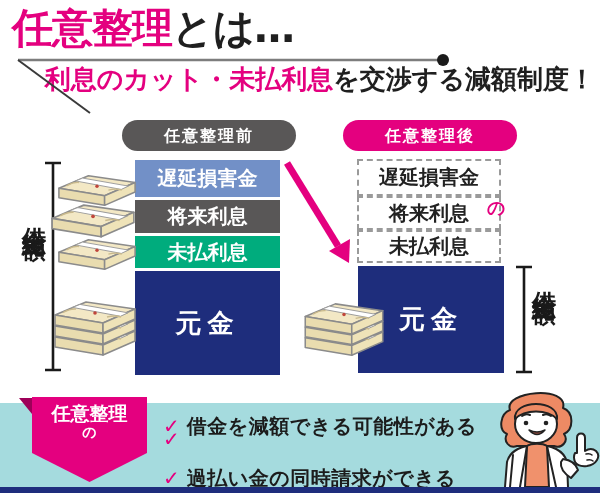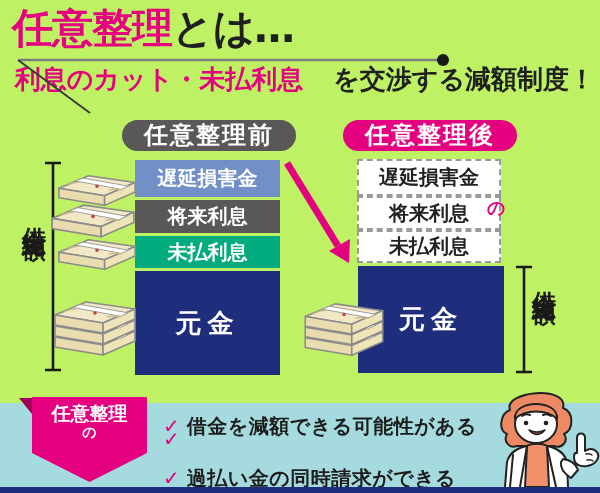--- a/index.html
+++ b/index.html
@@ -1,30 +1,30 @@
 <!DOCTYPE html>
 <html><head>
 <meta charset="utf-8">
 <style>
   html,body{margin:0;padding:0;background:#e9e9e9;}
   .canvas{
-    position:relative;width:600px;height:493px;background:#bef264;
+    position:relative;width:600px;height:493px;background:#ffffff;
     overflow:hidden;font-family:"DejaVu Sans",sans-serif;
     -webkit-font-smoothing:antialiased;
   }
   
   .title{position:absolute;left:12px;top:5px;white-space:nowrap;font-weight:800;font-size:41px;line-height:46px;letter-spacing:-1px;}
   .title .hl{color:#E4007F;}
   .title .rest{color:#1f1f1f;}
   .subtitle{position:absolute;right:5px;top:63px;white-space:nowrap;font-weight:800;font-size:26px;line-height:32px;}
   .subtitle .hl{color:#E4007F;}
-  .subtitle .rest{color:#1f1f1f;margin-left:30px;}
+  .subtitle .rest{color:#1f1f1f;}
   
   .badge{position:absolute;top:120px;width:174px;height:31px;border-radius:16px;
-    color:#fff;font-weight:800;font-size:24px;line-height:31px;text-align:center;letter-spacing:2px;}
+    color:#fff;font-weight:800;font-size:16px;line-height:31px;text-align:center;letter-spacing:2px;}
   .badge.before{left:122px;background:#595757;}
   .badge.after{left:343px;background:#E4007F;}
   
   .seg{position:absolute;left:135px;width:145px;color:#fff;font-weight:800;font-size:20px;text-align:center;}
   .seg1{top:160px;height:37px;line-height:37px;background:#7290C7;}
   .seg2{top:200px;height:33px;line-height:33px;background:#595757;}
   .seg3{top:236px;height:32px;line-height:32px;background:#00AC7D;}
   .seg4{top:271px;height:104px;line-height:104px;background:#1E2D7C;font-size:26px;letter-spacing:6px;}
   
   .cutbox{position:absolute;left:357px;width:144px;background:#fff;border:2px dashed #9a9a9a;

